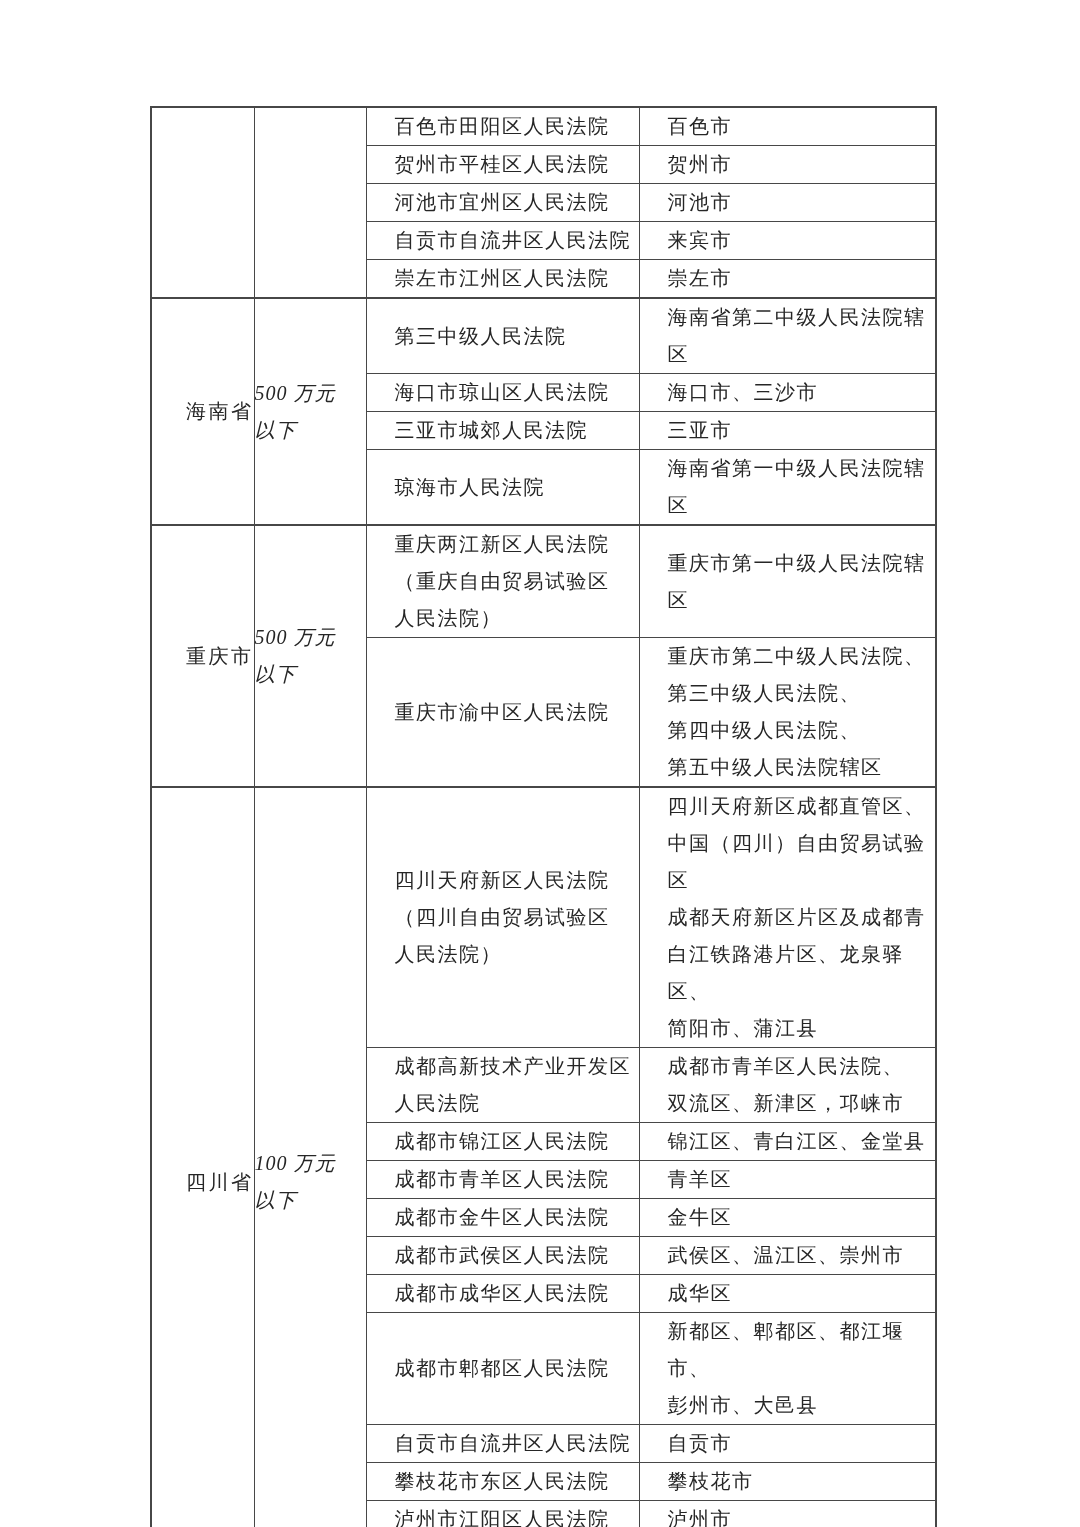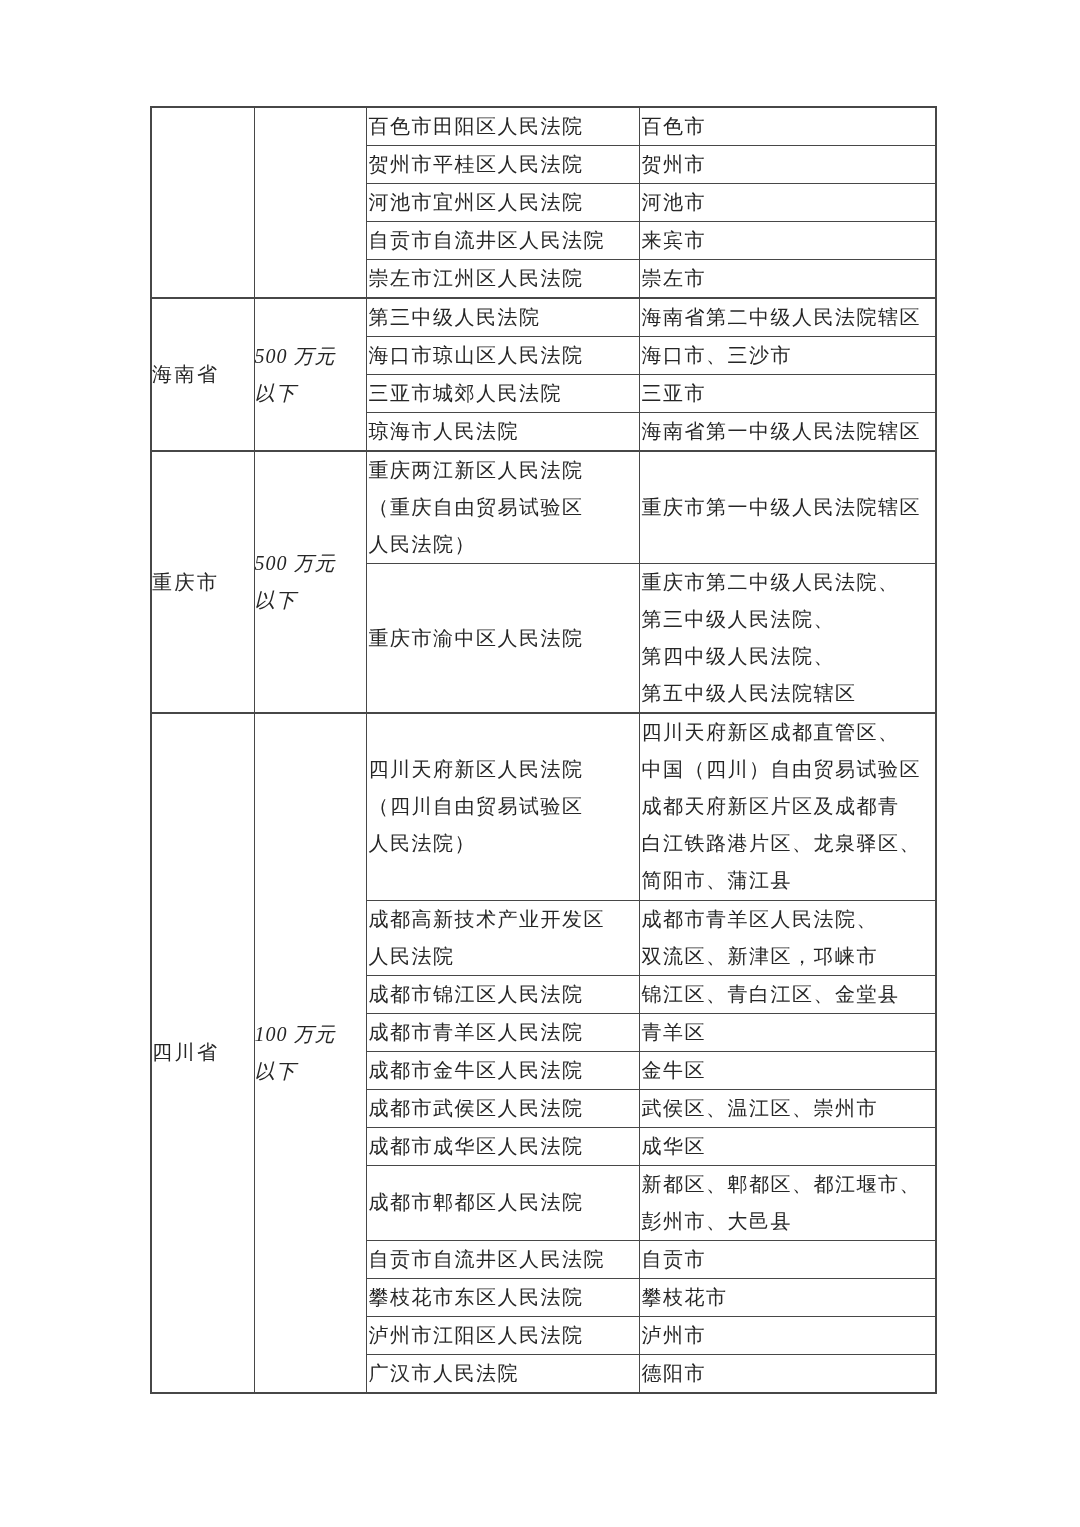--- a/index.html
+++ b/index.html
@@ -31,30 +31,30 @@
     vertical-align: middle;
     font-size: 20px;
     line-height: 37px;
     letter-spacing: 1.5px;
     white-space: pre-line;
     padding: 0;
     overflow: hidden;
   }
   tr.sec-start td { border-top-width: 2.5px; }
   td.province {
-    text-align: left;
+    text-align: right;
     letter-spacing: 2.5px;
   }
   td.amount {
     letter-spacing: 1px;
     font-style: italic;
   }
   td.court, td.juris {
     text-align: left;
-    padding-left: 2px;
+    padding-left: 28px;
     padding-right: 4px;
   }
 </style>
 </head>
 <body>
 
 <div class="table-wrap">
   <table class="court-table">
     <colgroup>
       <col class="c-province">

